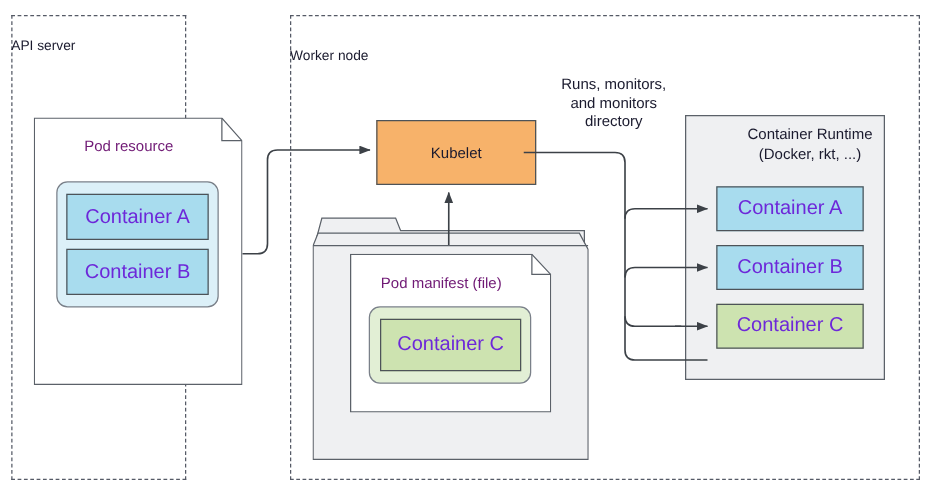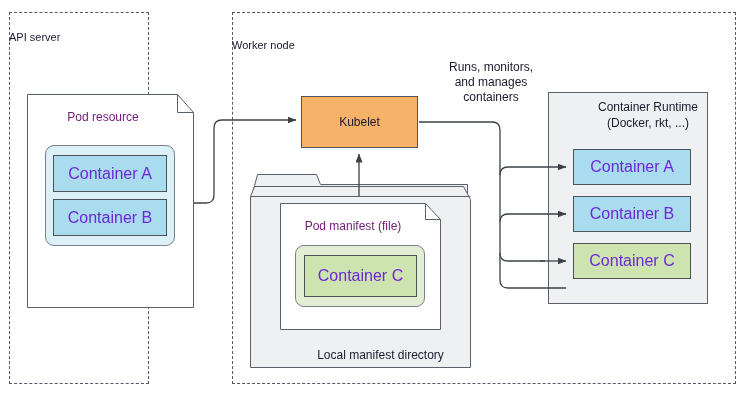--- a/index.html
+++ b/index.html
@@ -124,32 +124,31 @@
     </svg>
   </div>
   <div class="doc-label" style="left:27px; top:110px; width:152px;">Pod resource</div>
 
   <div class="podwrap" style="left:45px; top:145px; width:130px; height:101px; background:#dcf0f8;"></div>
 
   <div class="cbox" style="left:53px; top:155px; width:114px; height:37px; background:#a8dcee;">Container A</div>
 
   <div class="cbox" style="left:53px; top:199px; width:114px; height:37px; background:#a8dcee;">Container B</div>
 
-  <div class="kubelet" style="left:301px; top:96px; width:117px; height:52px; background:#f7b26a;">Kubelet</div>
+  <div class="kubelet" style="left:301px; top:96px; width:128px; height:52px; background:#f7b26a;">Kubelet</div>
 
   <div class="folder" style="left:250px; top:172px; width:221px; height:196px;">
     <svg width="221" height="196" viewBox="0 0 221 196">
 
       <path d="M3.5,17.5 L7.5,2.5 L66.5,2.5 L70.5,12.5 L217.5,12.5 L217.5,24.5 L3.5,24.5 Z" fill="#eff0f2" stroke="#5b6169" stroke-width="1"></path>
 
       <path d="M0.5,195.5 L0.5,24.5 L4.5,14.5 L213.5,14.5 L220.5,27.5 L220.5,195.5 Z" fill="#eff0f2" stroke="#5b6169" stroke-width="1"></path>
       <line x1="0.5" y1="24.5" x2="220.5" y2="24.5" stroke="#5b6169" stroke-width="1"></line>
     </svg>
   </div>
-  <div class="boxlabel" style="left:250px; top:348px; width:221px;">Local manifest directory</div>
 
   <div class="doc" style="left:280px; top:203px; width:161px; height:127px;">
     <svg width="161" height="127" viewBox="0 0 161 127">
       <path d="M0.5,0.5 L145.5,0.5 L160.5,16.5 L160.5,126.5 L0.5,126.5 Z" fill="#ffffff" stroke="#5b6169" stroke-width="1"></path>
       <path d="M145.5,0.5 L145.5,16.5 L160.5,16.5" fill="none" stroke="#5b6169" stroke-width="1"></path>
     </svg>
   </div>
   <div class="doc-label" style="left:280px; top:219px; width:146px;">Pod manifest (file)</div>
 
   <div class="podwrap" style="left:295px; top:245px; width:130px; height:62px; background:#e2efd5;"></div>
@@ -159,22 +158,22 @@
   <div class="plainbox" style="left:548px; top:92px; width:160px; height:212px; background:#eff0f2;"></div>
   <div class="boxlabel" style="left:548px; top:100px; width:160px;">Container Runtime</div>
   <div class="boxlabel" style="left:548px; top:116px; width:160px;">(Docker, rkt, ...)</div>
 
   <div class="cbox" style="left:573px; top:149px; width:118px; height:36px; background:#a8dcee;">Container A</div>
   <div class="cbox" style="left:573px; top:196px; width:118px; height:36px; background:#a8dcee;">Container B</div>
   <div class="cbox" style="left:573px; top:243px; width:118px; height:36px; background:#cde3b0;">Container C</div>
 
   <div class="edge-label" style="left:412px; top:60px; width:158px;">
     <div>Runs, monitors,</div>
-    <div>and manages</div>
-    <div>containers</div>
+    <div>and monitors</div>
+    <div>directory</div>
   </div>
 
   <svg class="arrows" viewBox="0 0 745 401">
     <defs>
       <marker id="ah" markerWidth="9" markerHeight="7" refX="8.5" refY="3.5" orient="auto" markerUnits="userSpaceOnUse">
         <path d="M0,0 L9,3.5 L0,7 Z" fill="#3c4147"></path>
       </marker>
     </defs>
 
     <path d="M194,203 L206,203 Q214,203 214,195 L214,128 Q214,120 222,120 L296,120" fill="none" stroke="#3c4147" stroke-width="1.3" marker-end="url(#ah)"></path>

